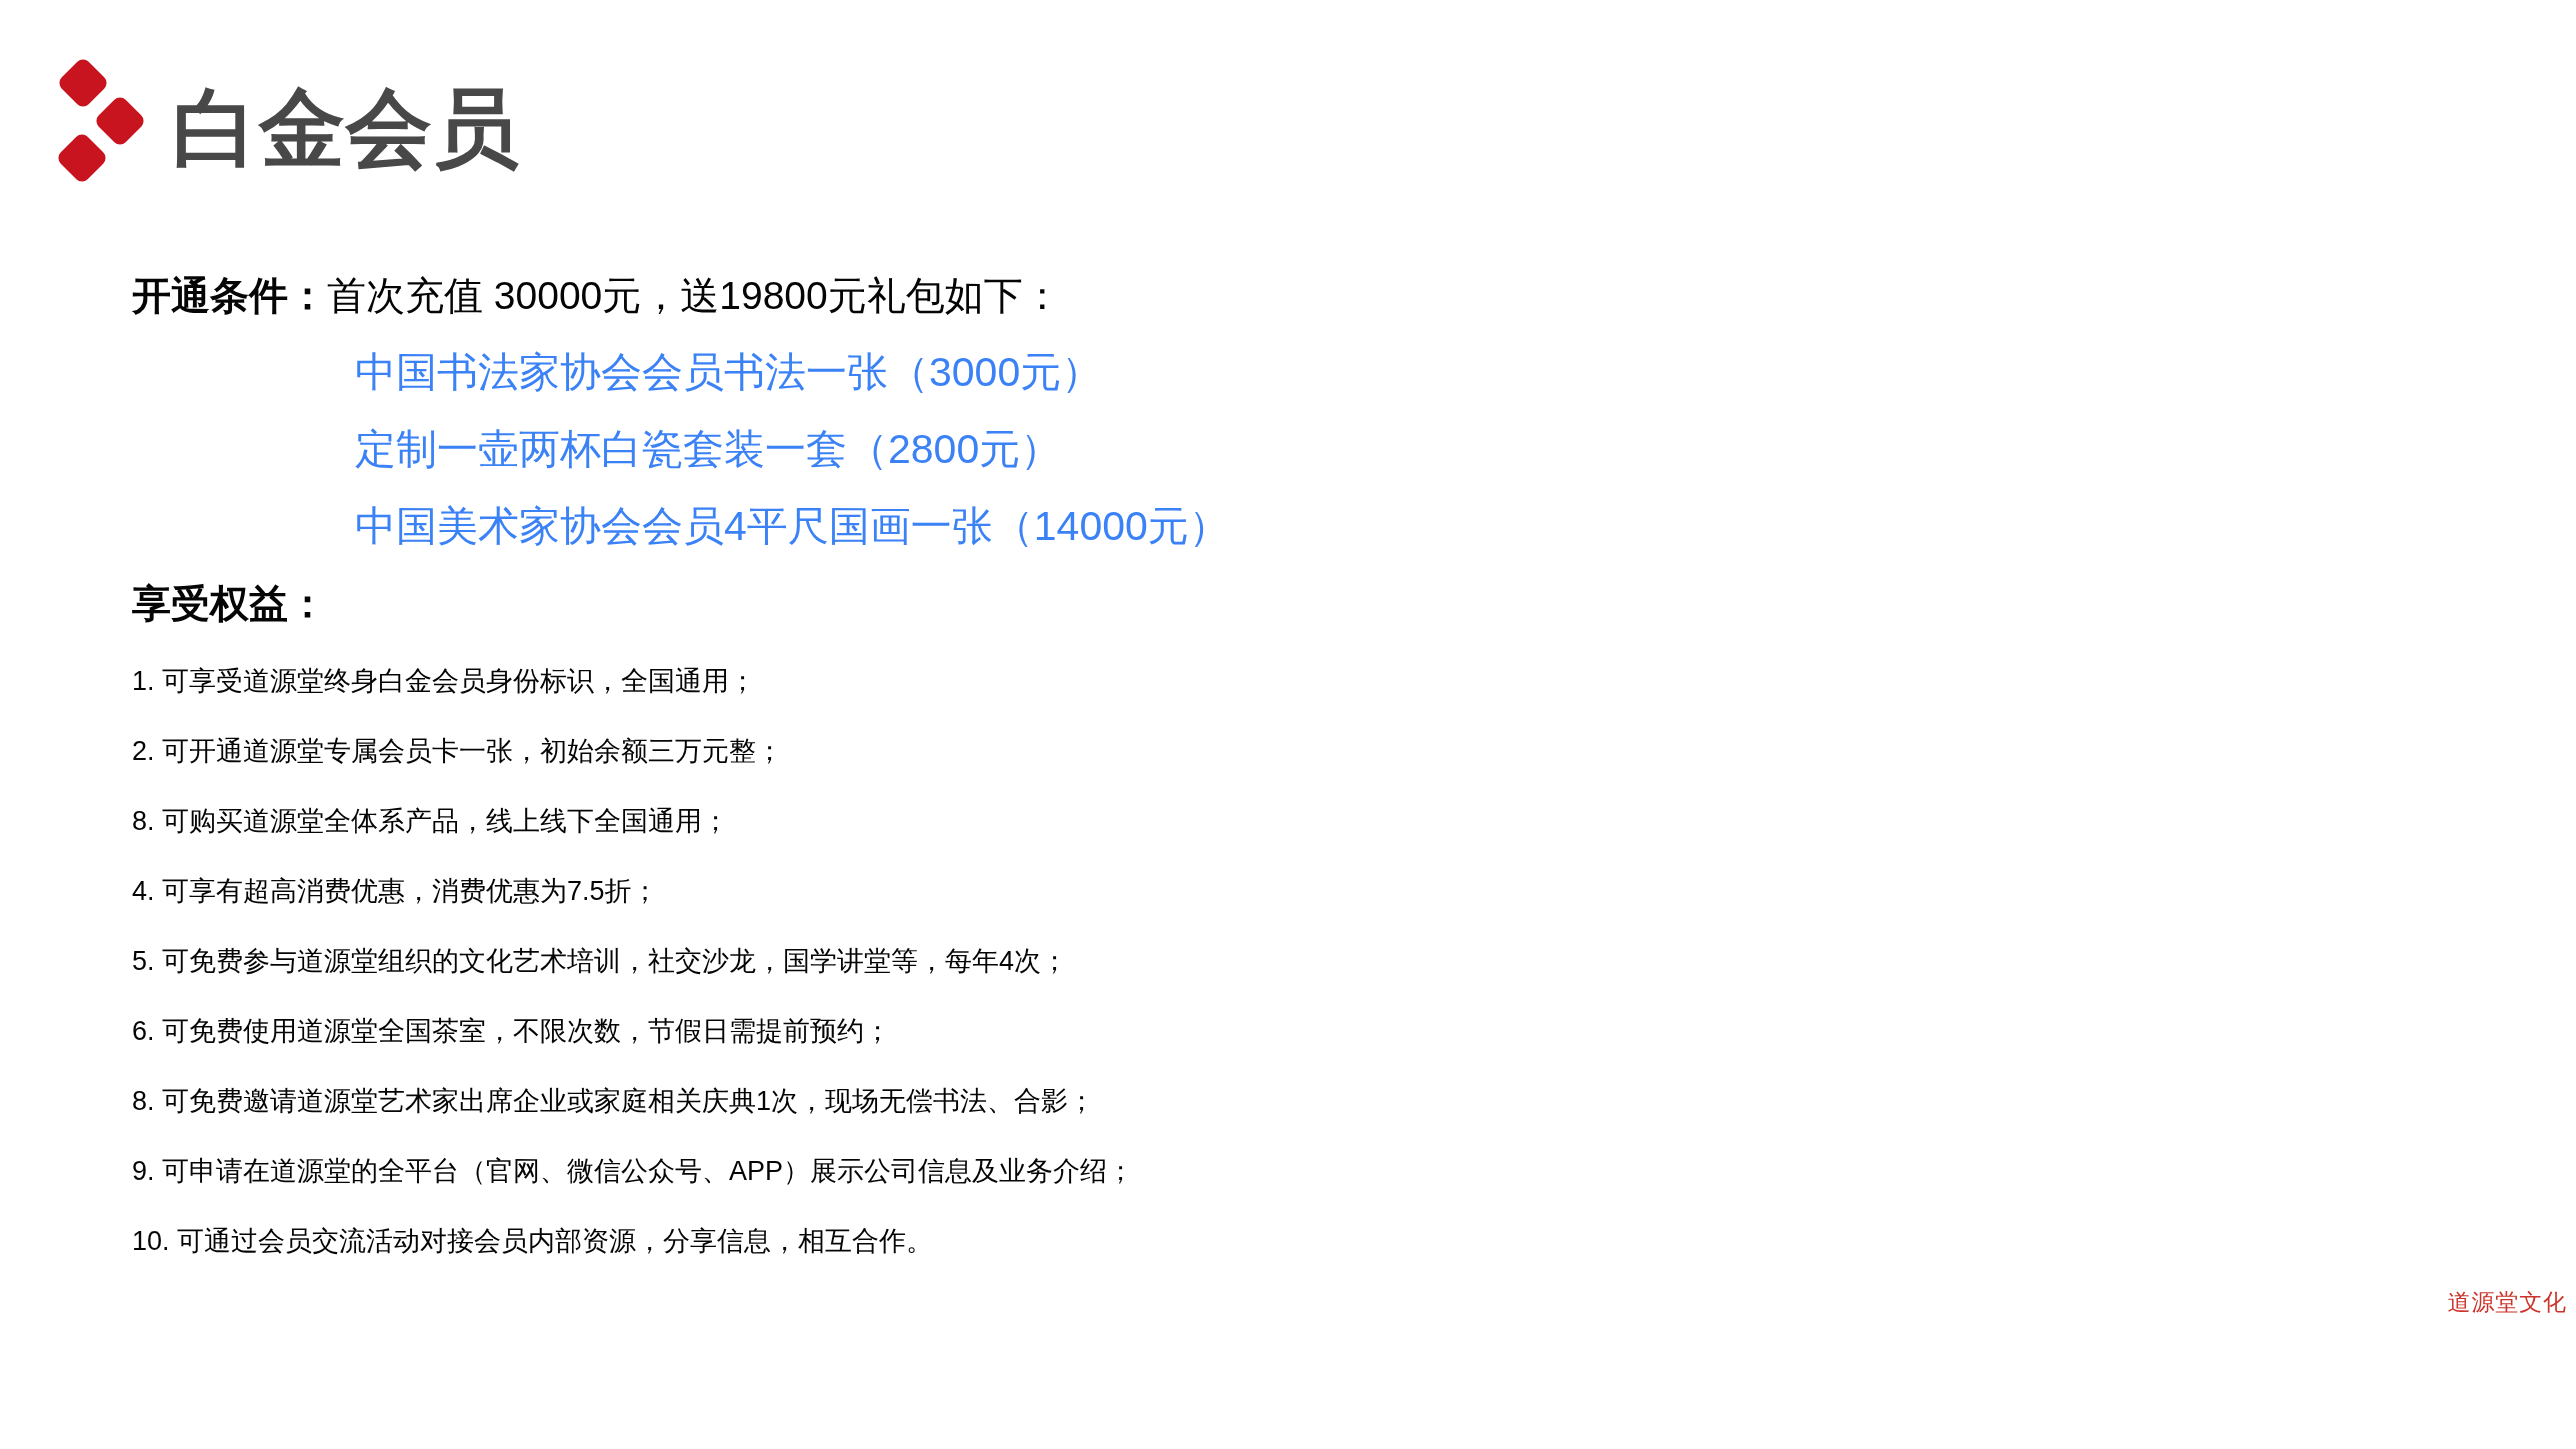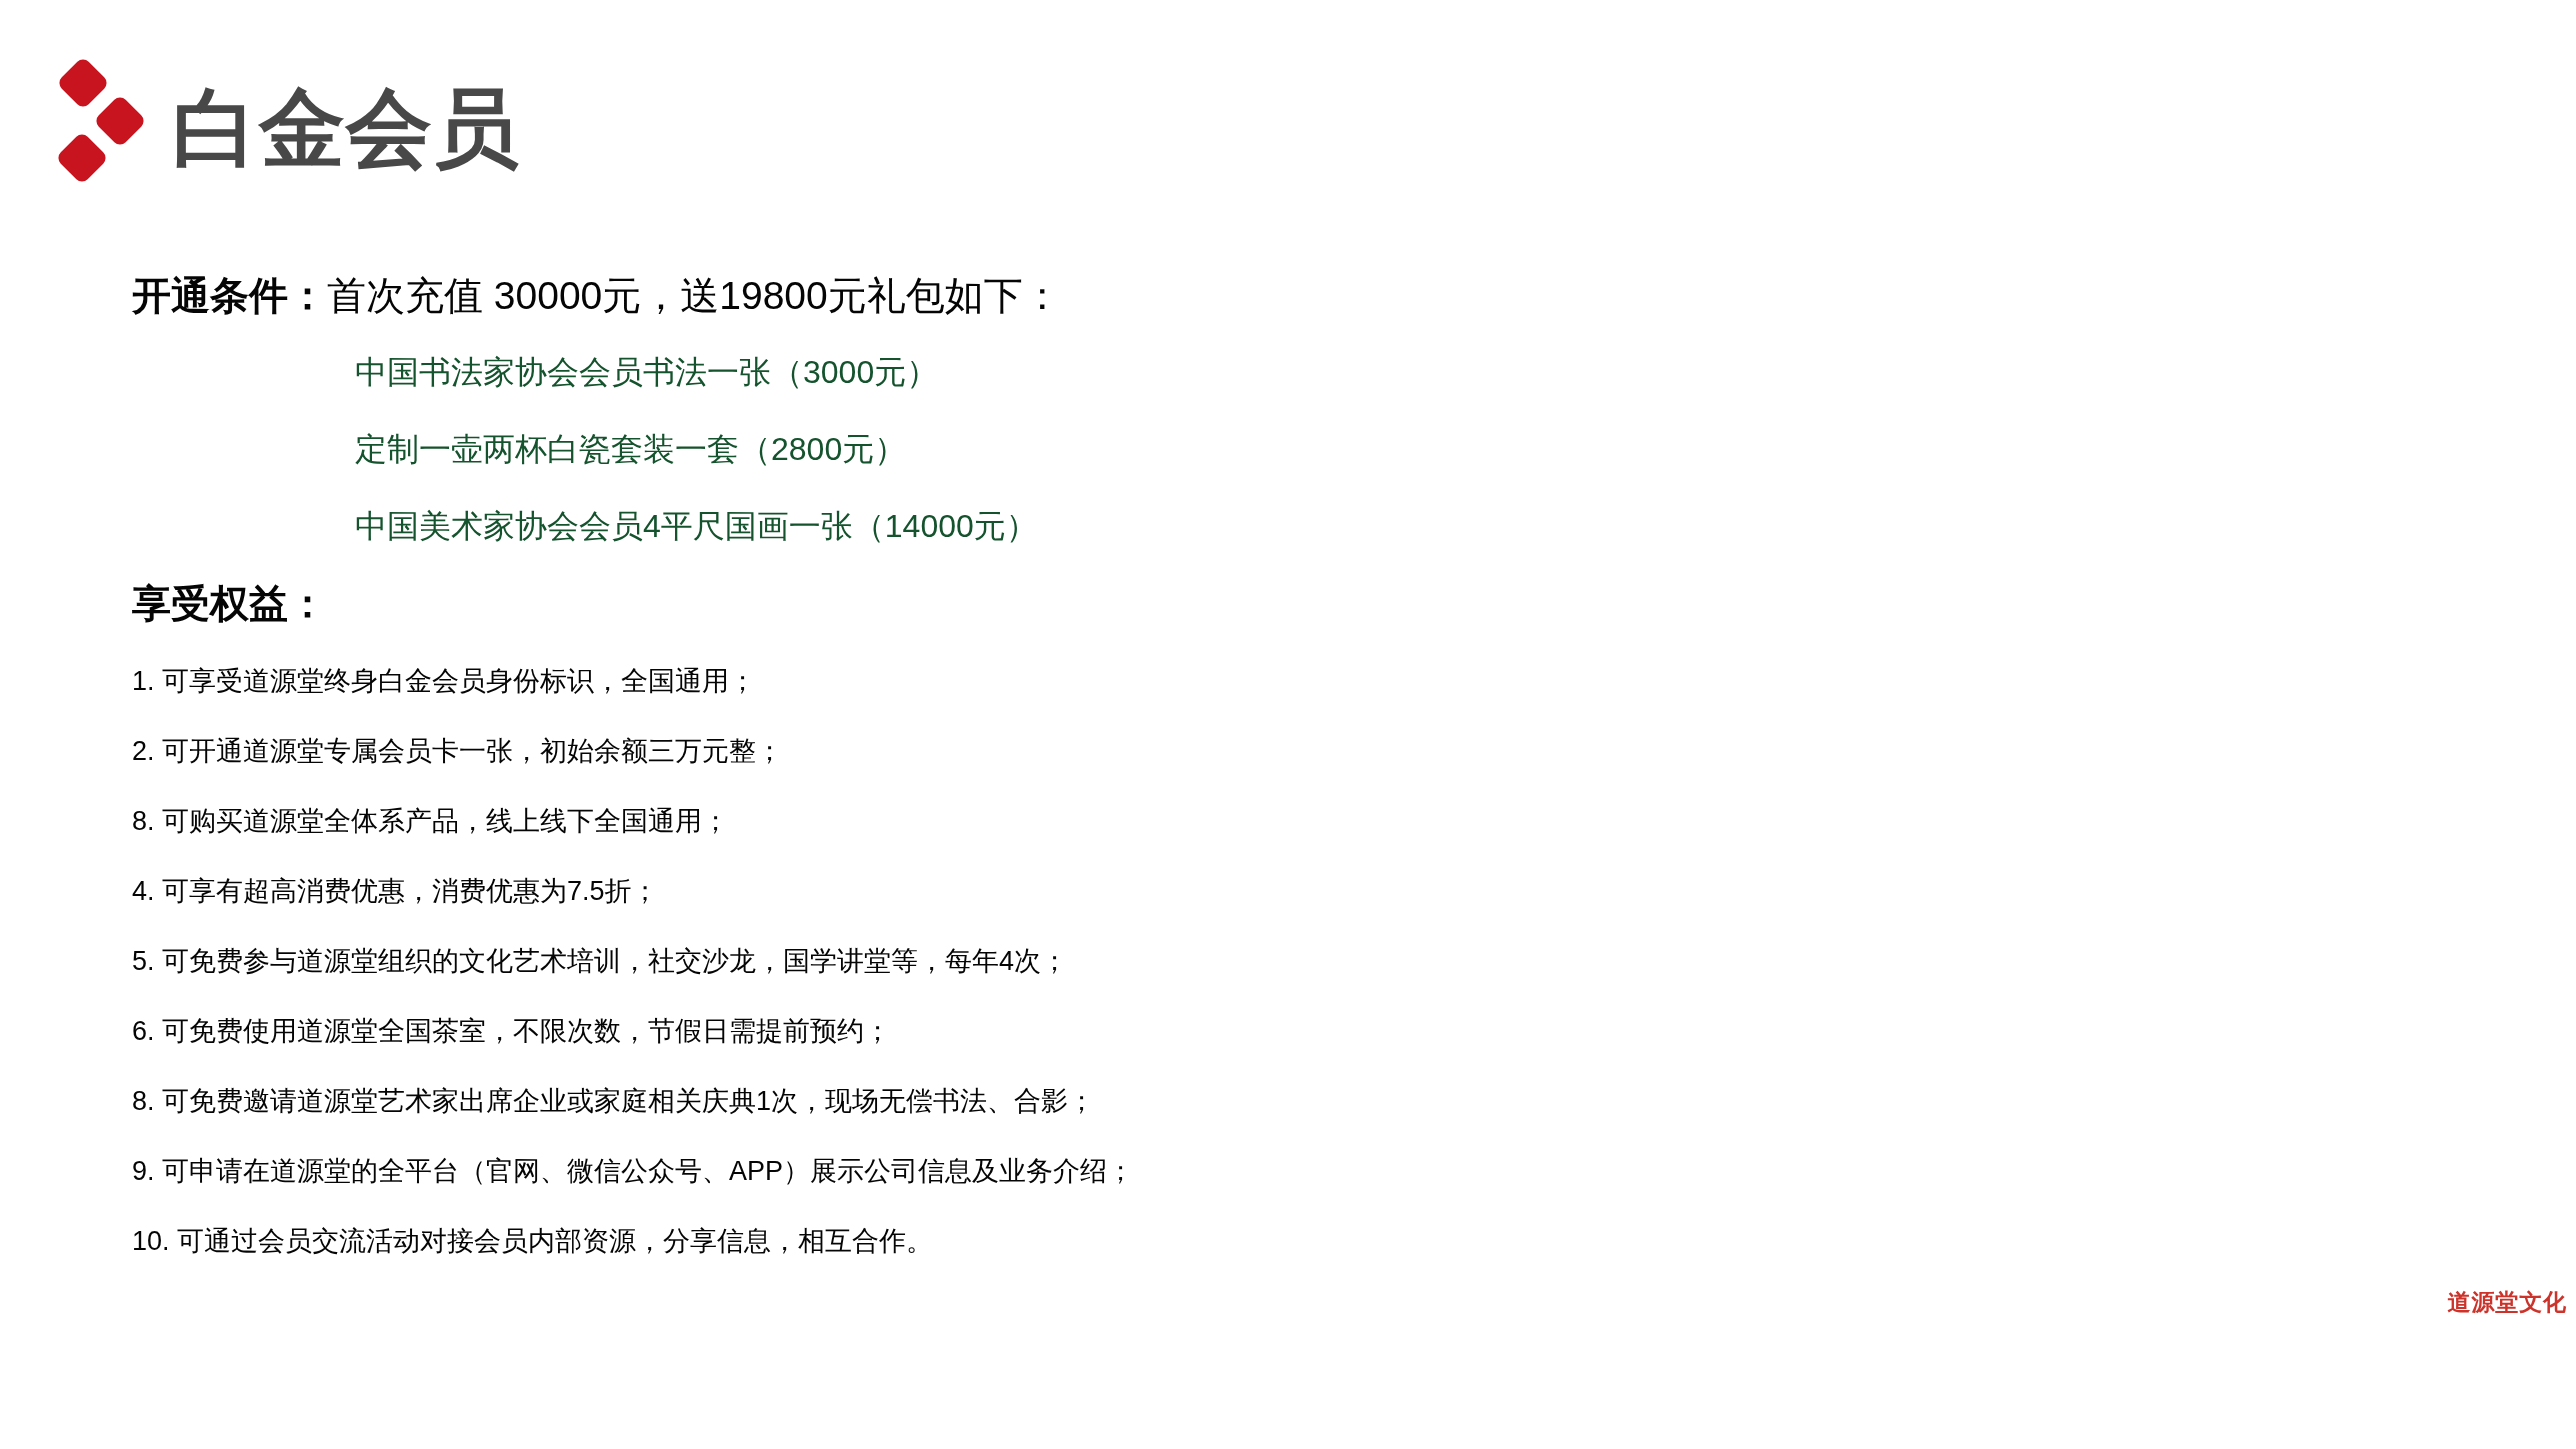--- a/index.html
+++ b/index.html
@@ -45,43 +45,42 @@
   .section-a {
     position: absolute;
     left: 132px;
     top: 257px;
     font-size: 39px;
     line-height: 77px;
     white-space: nowrap;
   }
   .section-a .gift {
     padding-left: 223px;
-    color: #14532d;
-    font-size: 32px;
+    color: #3b82f6;
+    font-size: 41px;
   }
   .b { font-weight: 700; }
 
   .benefits {
     position: absolute;
     left: 132px;
     top: 646px;
     font-size: 27px;
     line-height: 70px;
     white-space: nowrap;
   }
 
   .footer {
     position: absolute;
     right: 9px;
     bottom: 7.2px;
     font-size: 23px;
     color: #CC332A;
     letter-spacing: 0.9px;
     font-family: "DejaVu Serif", "Liberation Serif", serif;
-    font-weight: bold;
   }
 </style>
 </head>
 <body>
 
 <div class="slide">
 
   <div class="logo">
     <span class="diamond d1"></span>
     <span class="diamond d2"></span>

